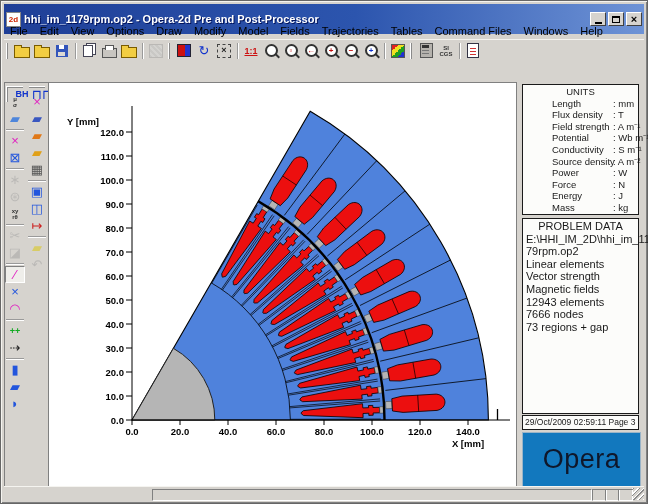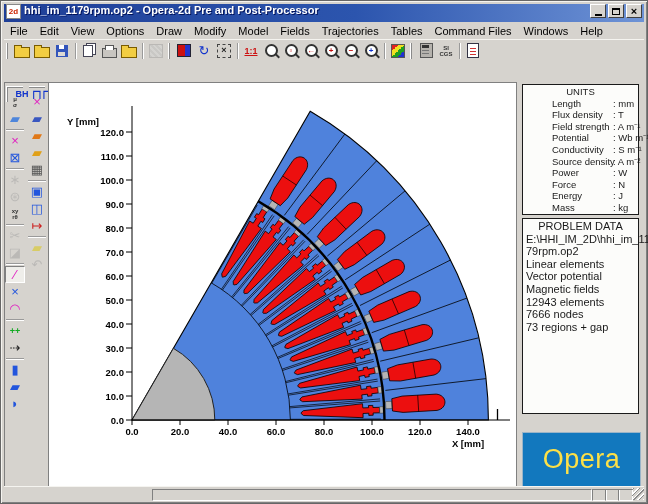--- a/index.html
+++ b/index.html
@@ -1,22 +1,22 @@
 <!DOCTYPE html>
 <html><head>
 <meta charset="utf-8">
 <style>
   html,body{margin:0;padding:0;width:648px;height:504px;overflow:hidden;
     font-family:"Liberation Sans",sans-serif;background:#d6d3ce;}
   .window{position:absolute;inset:0;background:#d6d3ce;border:1px solid #666;
     box-shadow:inset 1px 1px 0 #f5f4f0, inset -1px -1px 0 #808080;}
   
-  .titlebar{position:absolute;left:3px;right:3px;top:3px;height:18px;
+  .titlebar{position:absolute;left:3px;right:3px;top:3px;height:30px;
     background:linear-gradient(90deg,#1f3f97 0%,#2c55ae 55%,#6e93d6 100%);
-    display:flex;align-items:flex-start;padding:0 2px;color:#fff;}
+    display:flex;align-items:center;padding:0 2px;color:#fff;}
   .appicon{width:13px;height:13px;background:#fff;border:1px solid #888;margin-right:3px;
     font:bold 8px "Liberation Sans",sans-serif;color:#cc2200;text-align:center;line-height:13px;}
   .wtitle{font:bold 11px "Liberation Sans",sans-serif;white-space:nowrap;flex:1;
     text-shadow:1px 1px 0 #00125a;}
   .wbtn{width:16px;height:14px;background:#d6d3ce;border:1px solid;
     border-color:#fff #404040 #404040 #fff;margin-left:2px;display:flex;
     align-items:center;justify-content:center;color:#000;box-sizing:border-box;}
   .wmin::after{content:"";display:block;width:7px;height:2px;background:#000;margin-top:7px;}
   .wmax::after{content:"";display:block;width:8px;height:7px;border:1px solid #000;border-top:2px solid #000;box-sizing:border-box;}
   .wclose{font:bold 11px "Liberation Sans",sans-serif;}
@@ -84,21 +84,21 @@
   .pbox{position:absolute;left:5px;width:117px;background:#fcfcfa;border:1px solid #1a1a1a;
     box-sizing:border-box;color:#1a1a1a;}
   .units-box{top:2px;height:131px;font-size:9.5px;line-height:11.6px;padding:1px 3px;}
   .problem-box{top:136px;height:196px;font-size:11px;line-height:12.6px;padding:1px 3px;}
   .ptitle{text-align:center;}
   .urow{white-space:nowrap;padding-left:26px;}
   .ulabel{display:inline-block;width:61px;}
   .datebar{top:333px;height:15px;font-size:8.5px;line-height:13px;padding:0 2px;white-space:nowrap;overflow:hidden;}
   .operabox{position:absolute;left:5px;top:350px;width:117px;height:53px;background:#1278be;
     border:1px solid #9ab4c8;display:flex;align-items:center;justify-content:center;}
-  .operatext{color:#fde047;font-size:27px;letter-spacing:0.5px;}
+  .operatext{color:#0f172a;font-size:27px;letter-spacing:0.5px;}
   
   .statusbar{position:absolute;left:3px;right:3px;bottom:3px;height:13px;border-top:1px solid #f5f4f0;}
   .sfield{position:absolute;left:148px;right:52px;top:2px;height:10px;
     border:1px solid;border-color:#808080 #fff #fff #808080;background:#d6d3ce;}
   .sbox{position:absolute;top:2px;width:13px;height:10px;border:1px solid;
     border-color:#808080 #fff #fff #808080;}
   .sgrip{position:absolute;right:0;bottom:0;width:12px;height:12px;
     background:repeating-linear-gradient(135deg,#fff 0 1px,#8a8a8a 1px 2px,transparent 2px 4px);}
 </style>
 </head>
@@ -540,27 +540,28 @@
             <div class="urow"><span class="ulabel">Energy</span><span>: J</span></div>
             <div class="urow"><span class="ulabel">Mass</span><span>: kg</span></div>
           </div>
       </div>
       <div class="pbox problem-box">
         <div class="ptitle">PROBLEM DATA</div>
         <div id="problines">
             <div>E:\HHI_IM_2D\hhi_im_11</div>
             <div>79rpm.op2</div>
             <div>Linear elements</div>
-            <div>Vector potential</div>
+            <div>Vector strength</div>
             <div>Magnetic fields</div>
             <div>12943 elements</div>
             <div>7666 nodes</div>
             <div>73 regions + gap</div>
           </div>
       </div>
+      <div class="pbox datebar">29/Oct/2009 02:59:11 Page 3</div>
       <div class="operabox">
         <span class="operatext">Opera</span>
       </div>
     </div>
   </div>
 
   <div class="statusbar">
     <span class="sfield"></span>
     <span class="sbox" style="right:37px"></span>
     <span class="sbox" style="right:24px"></span>

